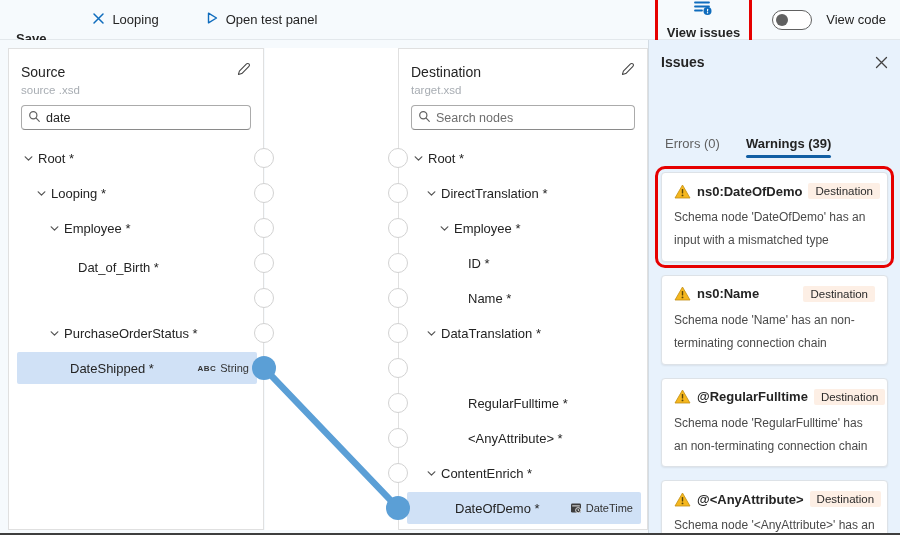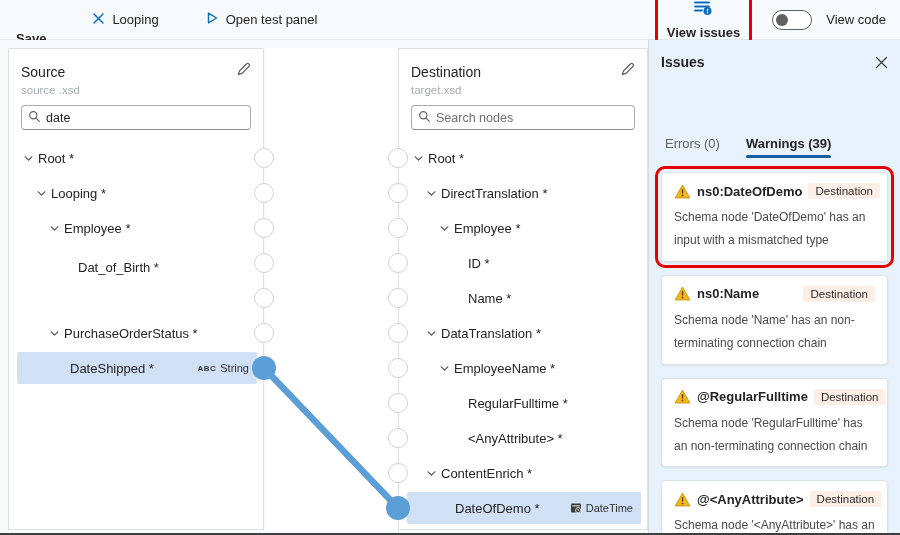--- a/index.html
+++ b/index.html
@@ -205,28 +205,20 @@
           <span class="node-label">Name *</span>
         </div>
         <div class="tree-row" style="top: 268px; padding-left: 19px;">
           <span class="chev">
             <svg width="11" height="11" viewBox="0 0 11 11">
               <path d="M2.2 3.8 L5.5 7.2 L8.8 3.8" fill="none" stroke="#555" stroke-width="1.2" stroke-linecap="round" stroke-linejoin="round"></path>
             </svg>
           </span>
           <span class="node-label">DataTranslation *</span>
         </div>
-        <div class="tree-row" style="top: 303px; padding-left: 32px;">
-          <span class="chev">
-            <svg width="11" height="11" viewBox="0 0 11 11">
-              <path d="M2.2 3.8 L5.5 7.2 L8.8 3.8" fill="none" stroke="#555" stroke-width="1.2" stroke-linecap="round" stroke-linejoin="round"></path>
-            </svg>
-          </span>
-          <span class="node-label">EmployeeName *</span>
-        </div>
         <div class="tree-row" style="top: 338px; padding-left: 61px;">
           <span class="node-label">RegularFulltime *</span>
         </div>
         <div class="tree-row" style="top: 373px; padding-left: 61px;">
           <span class="node-label">&lt;AnyAttribute&gt; *</span>
         </div>
         <div class="tree-row" style="top: 408px; padding-left: 19px;">
           <span class="chev">
             <svg width="11" height="11" viewBox="0 0 11 11">
               <path d="M2.2 3.8 L5.5 7.2 L8.8 3.8" fill="none" stroke="#555" stroke-width="1.2" stroke-linecap="round" stroke-linejoin="round"></path>

